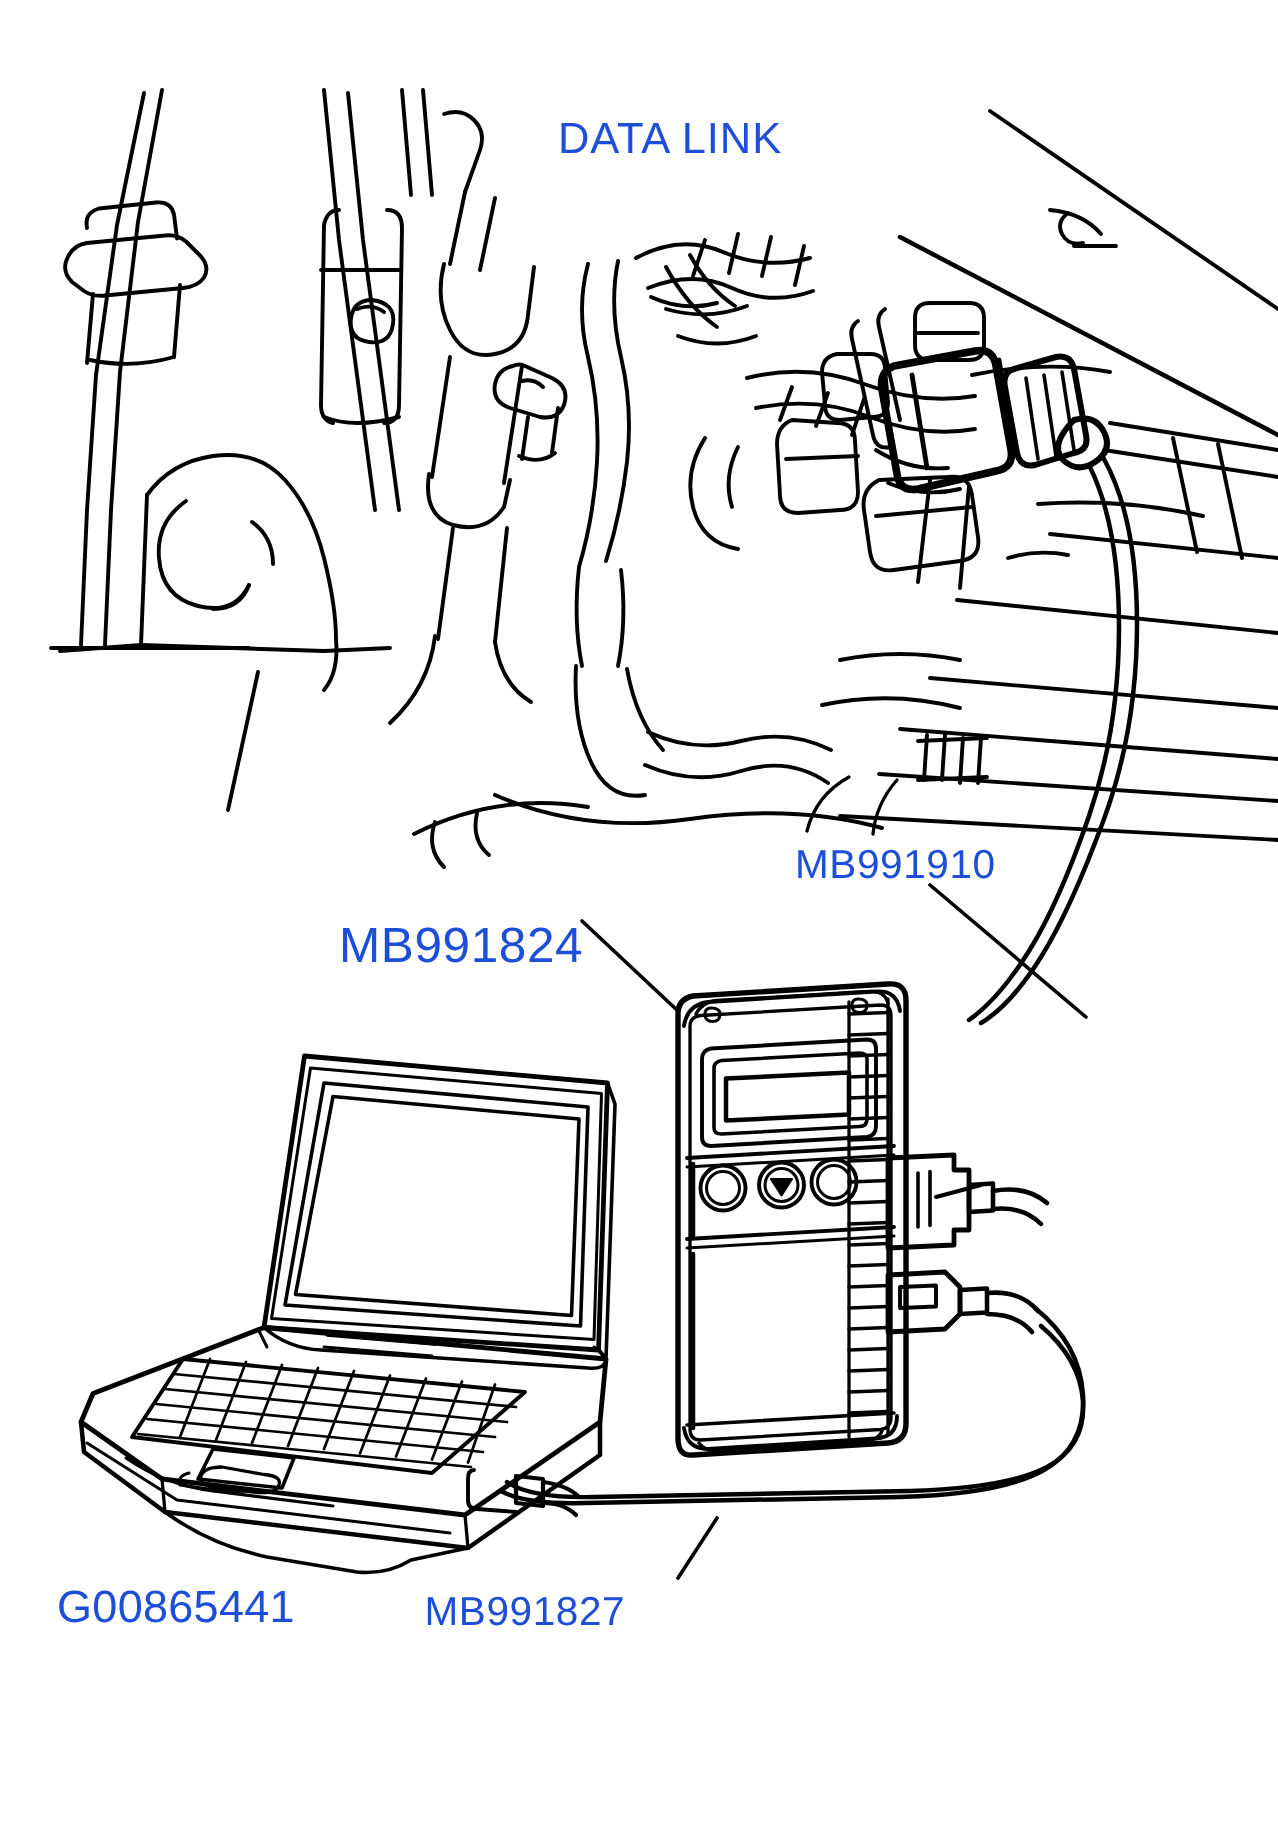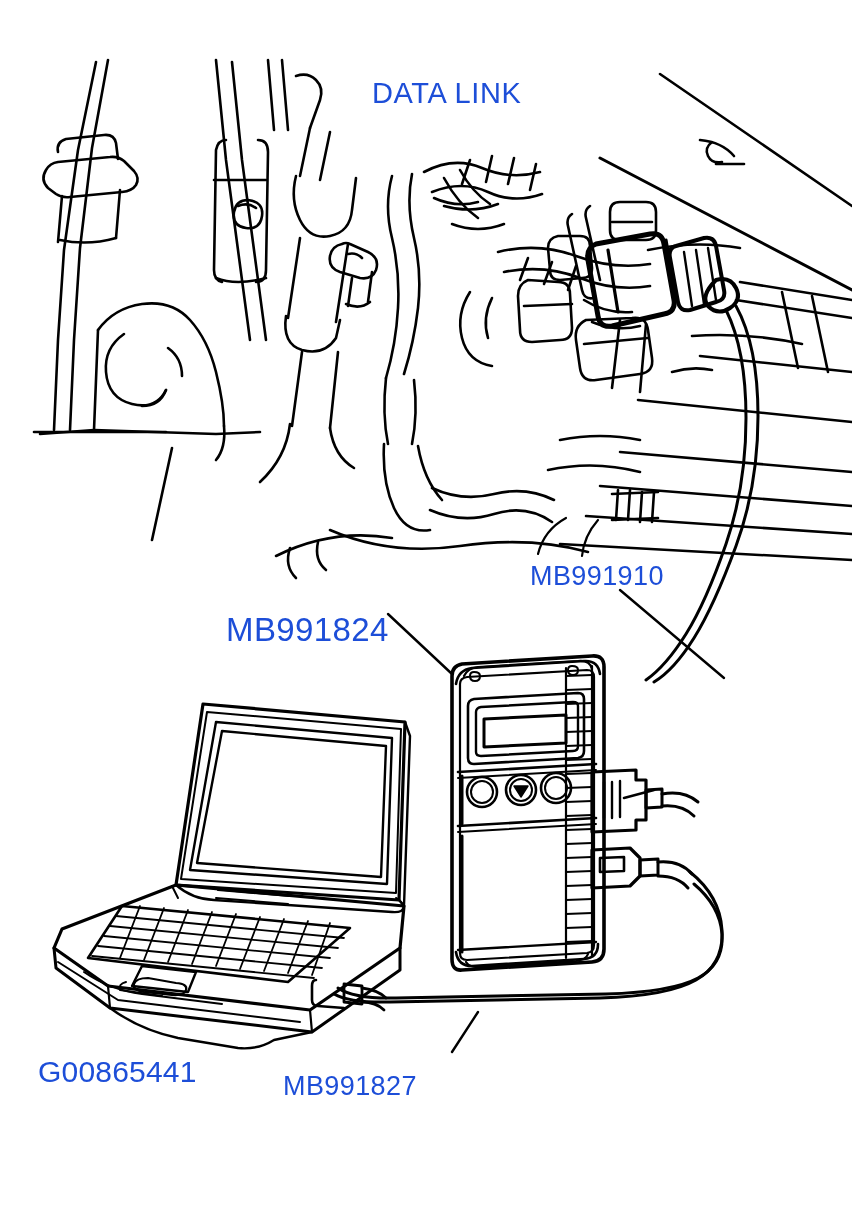--- a/index.html
+++ b/index.html
@@ -37,21 +37,21 @@
   #title-label {
     left: 372px;
     top: 78px;
     font-size: 29px;
     letter-spacing: 0.6px;
     text-align: left;
   }
   #title-label .l2 { display: block; margin-left: -6px; }
   #label-mb991824 { left: 226px; top: 587px; font-size: 33px; margin-top: 26px; }
   #label-mb991910 { left: 504px; top: 562px; font-size: 27px; margin-left: 26px; }
-  #label-mb991827 { left: 283px; top: 1060px; font-size: 27px; margin-top: 12px; }
+  #label-mb991827 { left: 283px; top: 1060px; font-size: 27px; }
   #label-figure-id { left: 38px; top: 1056px; font-size: 30px; letter-spacing: 0.2px; }
 </style>
 </head>
 <body>
 
 <div id="figure">
 
   <svg id="art" viewBox="0 0 852 1216" xmlns="http://www.w3.org/2000/svg">
     <rect x="0" y="0" width="852" height="1216" fill="#ffffff"></rect>
 

